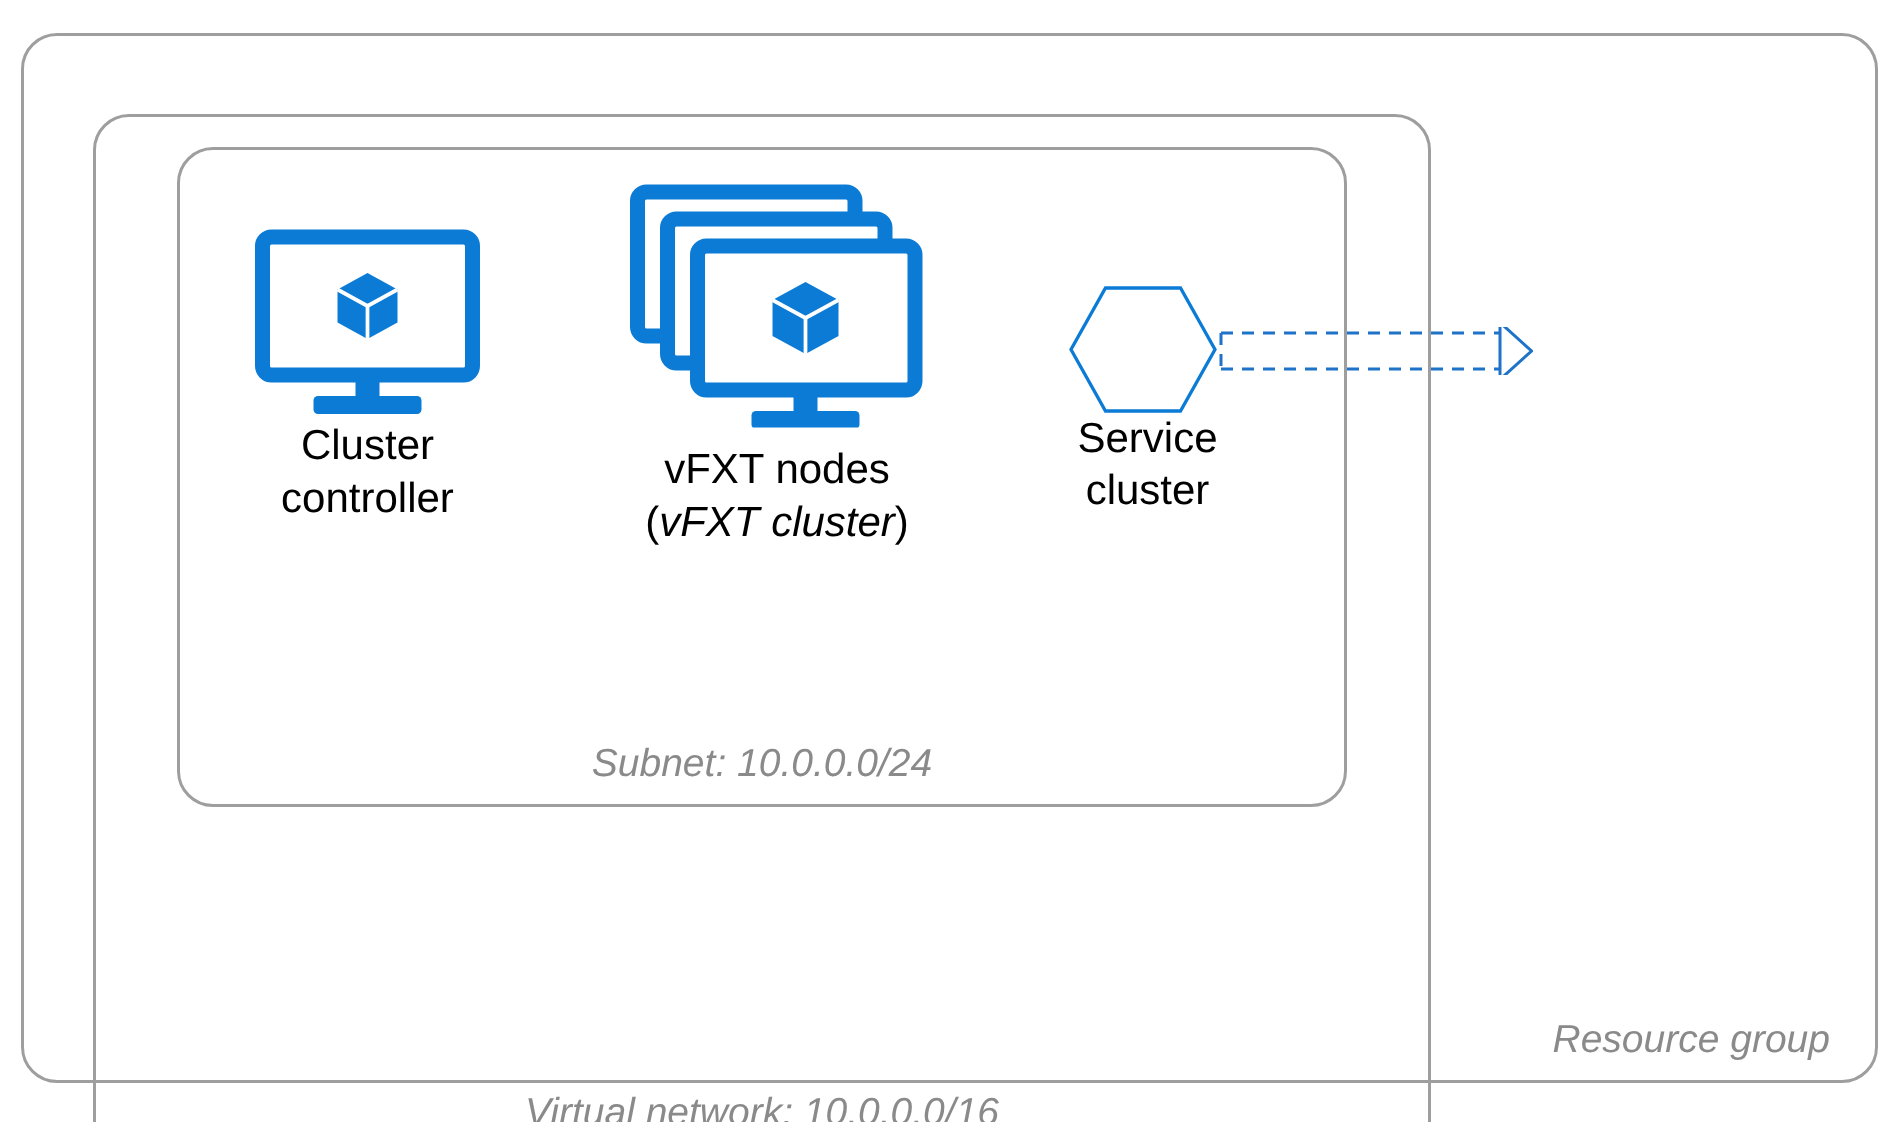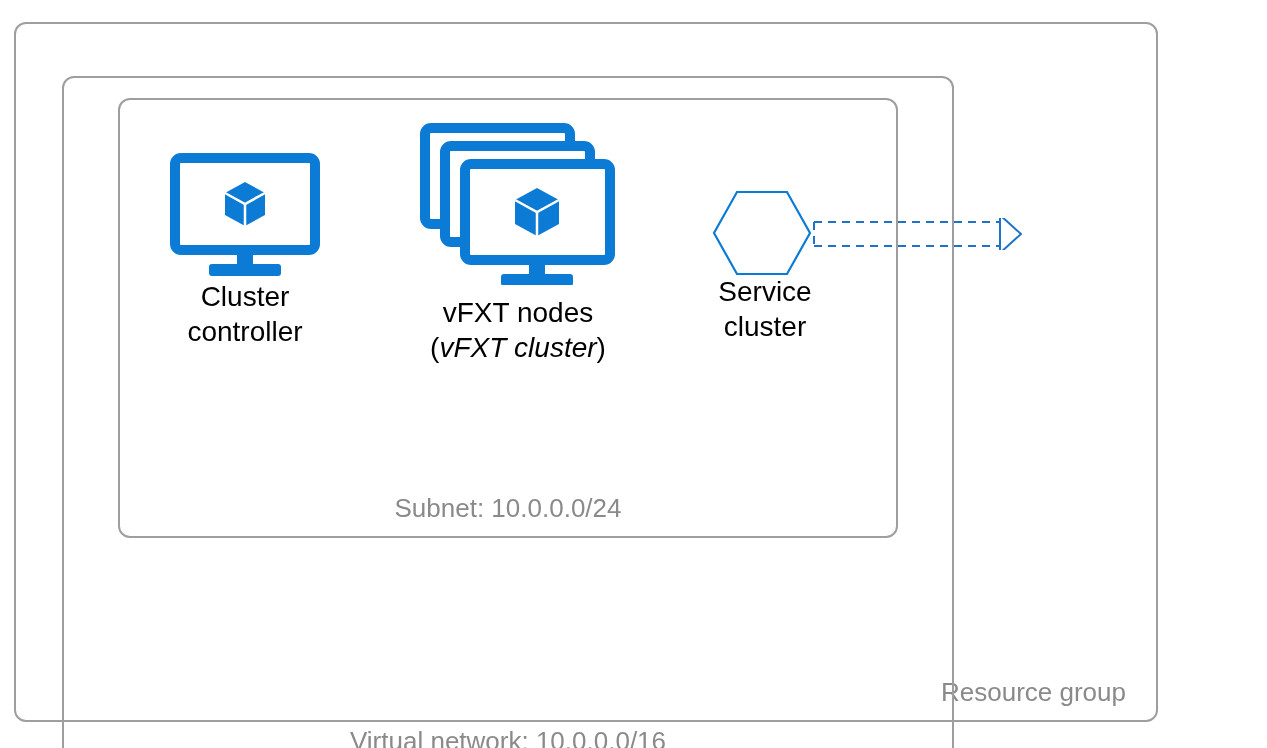--- a/index.html
+++ b/index.html
@@ -12,22 +12,23 @@
     color: #000;
   }
   .canvas {
     position: relative;
     width: 1267px;
     height: 748px;
   }
   .box {
     position: absolute;
     border: 2px solid #9e9e9e;
-    border-radius: 12px;
+    border-radius: 24px;
     box-sizing: border-box;
+    font-style: italic;
   }
   .box-label {
     position: absolute;
     color: #8a8a8a;
     font-size: 26px;
     white-space: nowrap;
   }
   .item-label {
     position: absolute;
     color: #000;
@@ -37,21 +38,21 @@
     white-space: nowrap;
   }
   .italic { font-style: italic; }
   svg { display: block; }
 </style>
 </head>
 <body>
 
 <div class="canvas">
 
-  <div class="box" style="left:14px; top:22px; width:1144px; height:700px;">
+  <div class="box" style="left:14px; top:22px; width:1238px; height:700px;">
     <span class="box-label" style="right:30px; bottom:12px;">Resource group</span>
   </div>
 
   <div class="box" style="left:62px; top:76px; width:892px; height:695px;">
     <span class="box-label" style="left:50%; transform:translateX(-50%); bottom:12px;">Virtual network: 10.0.0.0/16</span>
   </div>
 
   <div class="box" style="left:118px; top:98px; width:780px; height:440px;">
     <span class="box-label" style="left:50%; transform:translateX(-50%); bottom:12px;">Subnet: 10.0.0.0/24</span>
   </div>

